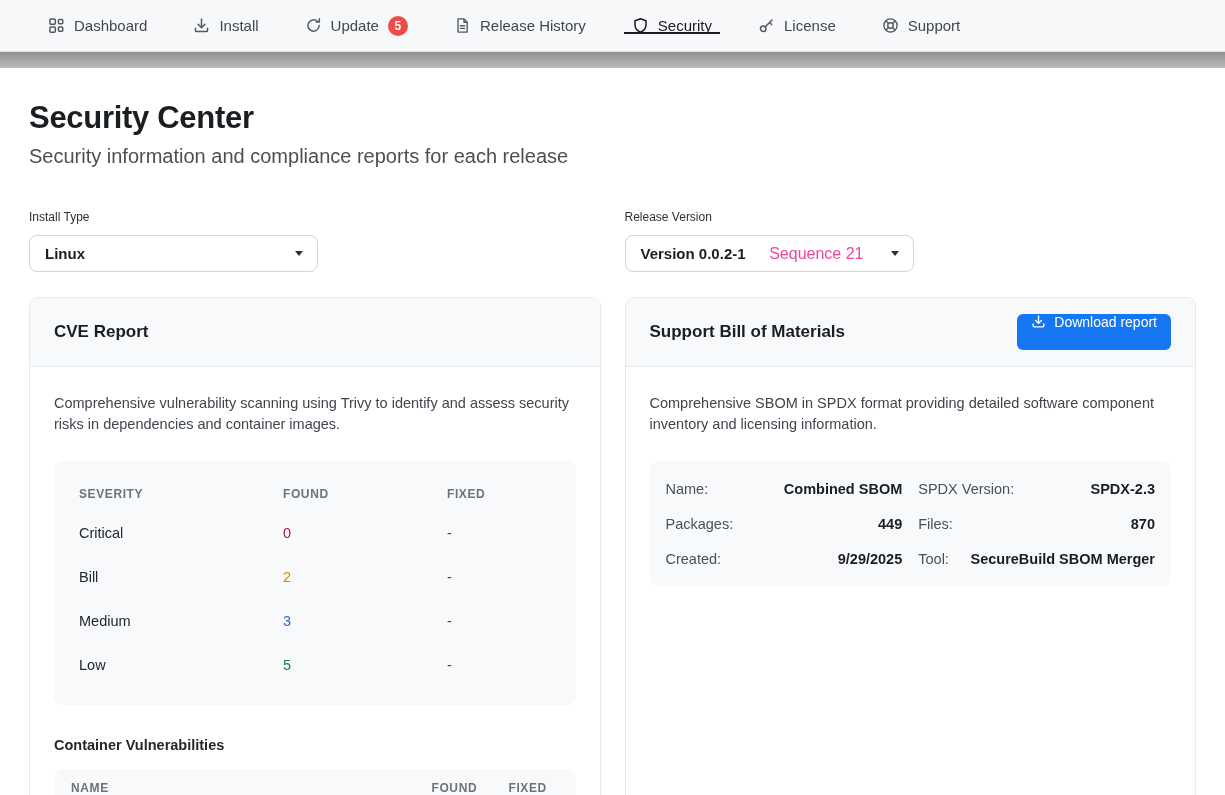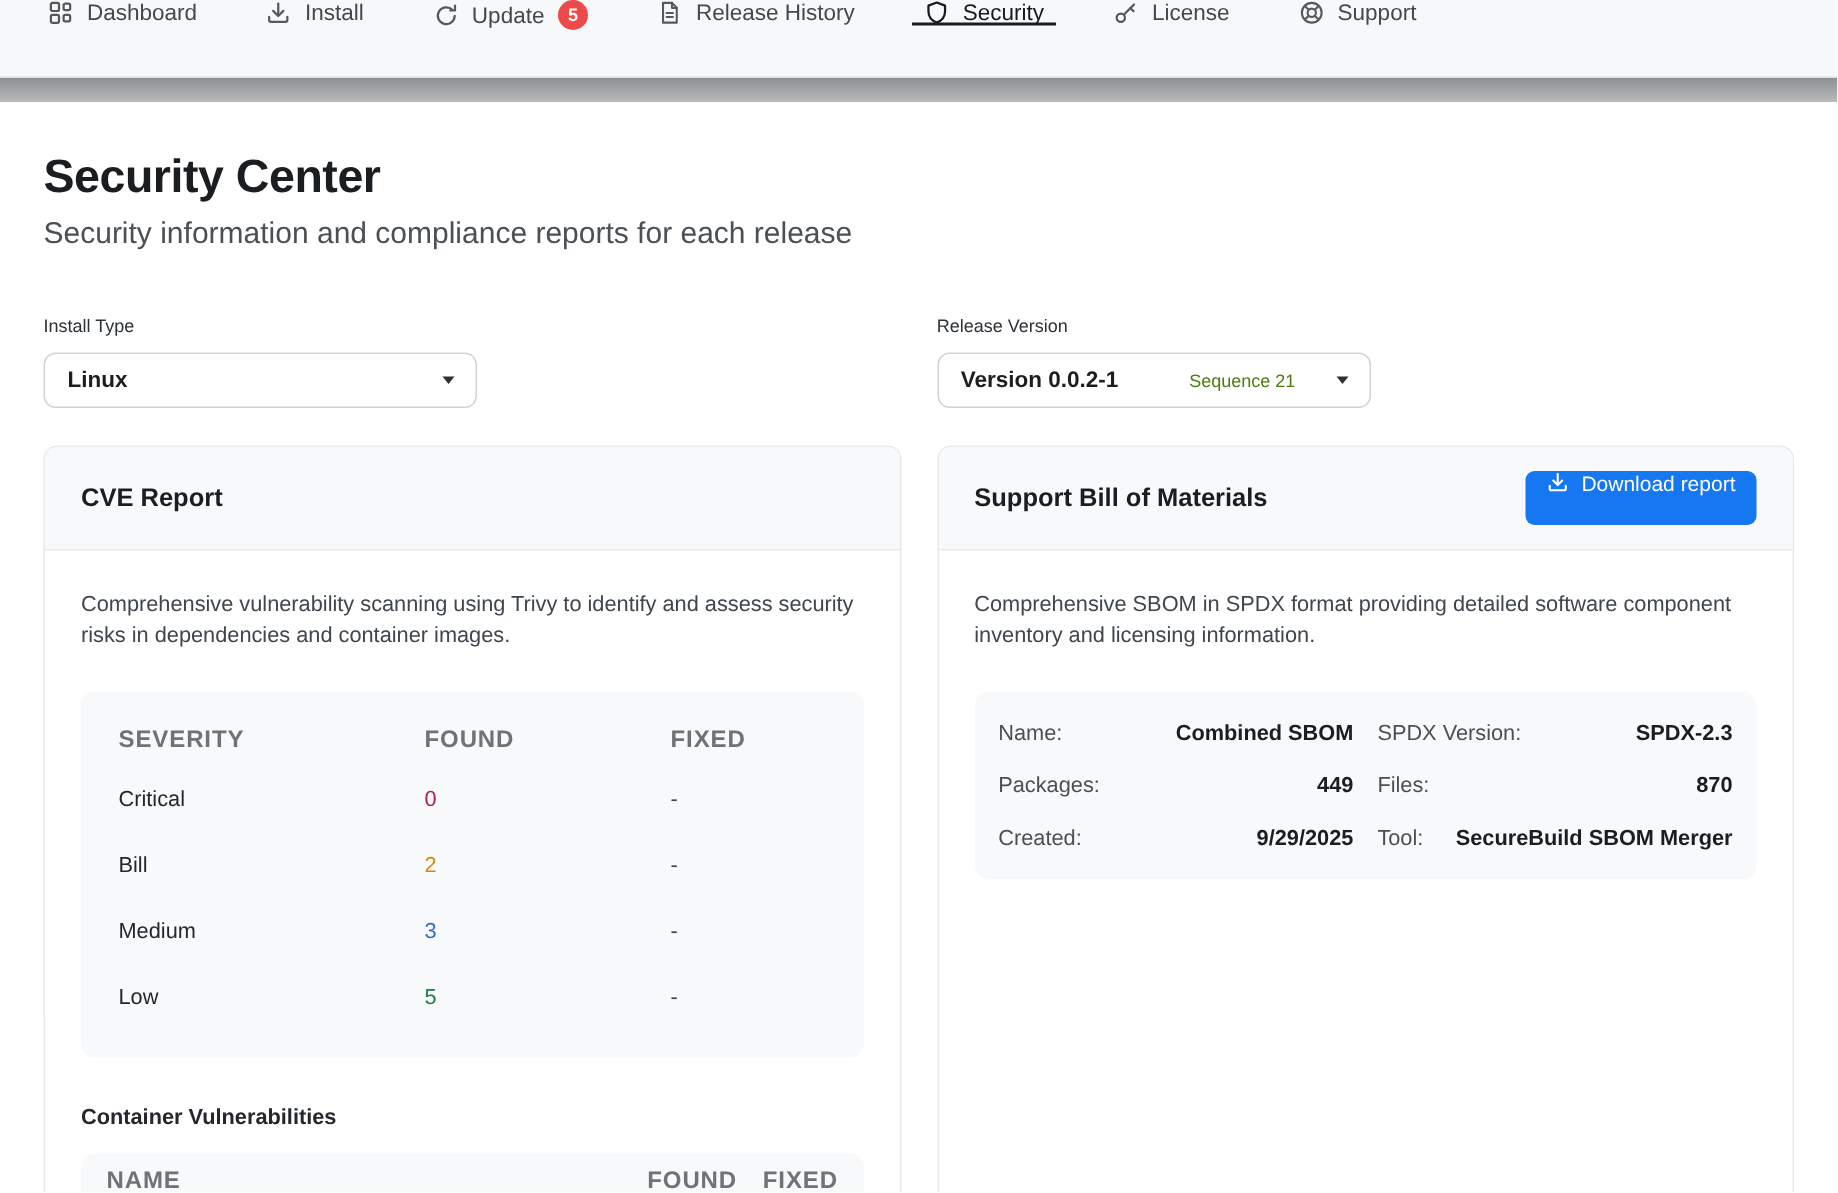--- a/index.html
+++ b/index.html
@@ -3,21 +3,21 @@
 <meta charset="utf-8">
 <style>
   * { margin: 0; padding: 0; box-sizing: border-box; }
   html, body { background: #fff; }
   body { font-family: "Liberation Sans", "DejaVu Sans", sans-serif; color: #212529; }
   .page { position: relative; width: 1225px; height: 795px; background: #fff; overflow: hidden; }
 
   
   .topnav {
     height: 52px; background: #f7f8f9; border-bottom: 1px solid #dcdee1;
-    display: flex; align-items: flex-start; padding-left: 30px;
+    display: flex; align-items: center; padding-left: 46px;
   }
   .nav-item {
     display: flex; align-items: center; gap: 9px; margin-right: 42px;
     font-size: 15px; color: #43484e; cursor: pointer; position: relative;
     padding: 0 2px;
   }
   .nav-item .nicon { display: flex; align-items: center; color: #55595f; }
   .nav-item.active { color: #17191c; font-weight: 500; }
   .nav-item.active .nicon { color: #17191c; }
   .nav-item.active::after {
@@ -38,40 +38,40 @@
 
   .filters { display: grid; grid-template-columns: 1fr 1fr; gap: 24px; margin-top: 42px; }
   .filter-label { font-size: 12px; color: #2c3136; margin-bottom: 11px; }
   .select-box {
     width: 289px; height: 37px; border: 1px solid #cfd4d9; border-radius: 8px;
     background: #fff; display: flex; align-items: center; padding: 0 14px 0 15px;
     cursor: pointer;
     gap: 20px;
   }
   .select-box .sel-value { font-size: 15px; font-weight: 700; color: #1b1e21; flex: 1; }
-  .select-box .sel-secondary { font-size: 12px; color: #4d7c0f; margin-right: 7px; }
+  .select-box .sel-secondary { font-size: 16px; color: #ec4899; margin-right: 7px; }
   .caret { width: 0; height: 0; border-left: 4.5px solid transparent; border-right: 4.5px solid transparent; border-top: 5.5px solid #2c3136; }
 
   
   .cards { display: grid; grid-template-columns: 1fr 1fr; gap: 24px; margin-top: 25px; align-items: stretch; height: 600px; }
   .card { border: 1px solid #e7eaec; border-radius: 9px; background: #fff; overflow: hidden; }
   .card-header {
     background: #f8f9fa; border-bottom: 1px solid #e7eaec; padding: 0 24px;
     height: 69px; display: flex; align-items: center; justify-content: space-between;
   }
   .card-title { font-size: 17px; font-weight: 600; color: #1b1e21; }
   .card-body { padding: 26px 24px 24px 24px; }
   .card-desc { font-size: 14.5px; line-height: 21px; color: #3f464d; max-width: 520px; }
 
   
   .sev-table { margin-top: 26px; background: #f8f9fa; border-radius: 9px; padding: 16px 24px 18px 25px; }
   .sev-row { display: grid; grid-template-columns: 204px 164px 1fr; align-items: center; height: 44px; }
   .sev-row.head { height: 34px; }
   .th {
-    font-size: 16px; font-weight: 700; letter-spacing: 0.6px; color: #6c7joint278; color: #6d7378;
+    font-size: 12px; font-weight: 700; letter-spacing: 0.6px; color: #6c7joint278; color: #6d7378;
     text-transform: uppercase;
   }
   .sev-name { font-size: 14.5px; color: #24282c; }
   .sev-found { font-size: 14.5px; font-weight: 500; }
   .sev-fixed { font-size: 14.5px; color: #3f464d; }
   .c-critical { color: #ab2146; }
   .c-high { color: #d68b07; }
   .c-medium { color: #3268cd; }
   .c-low { color: #17804a; }
 

